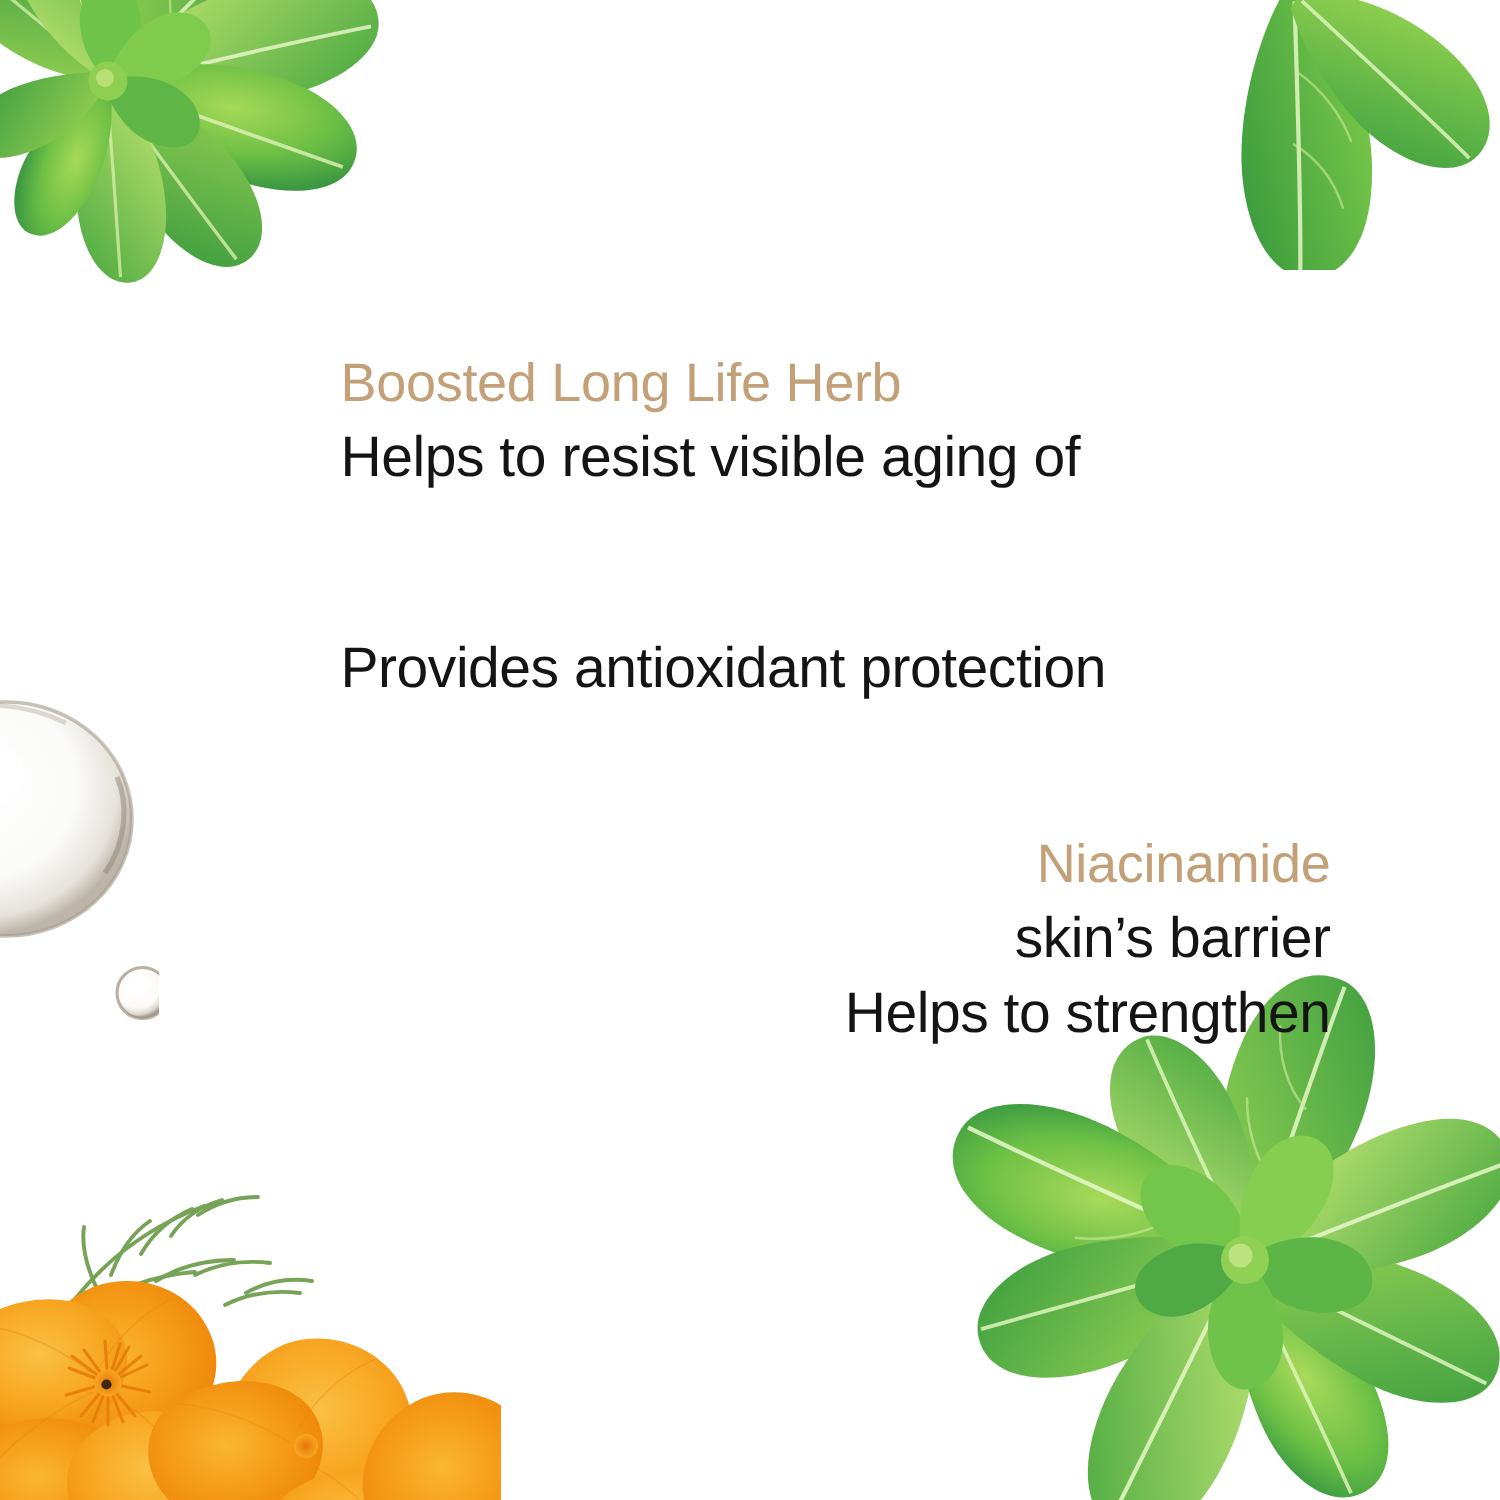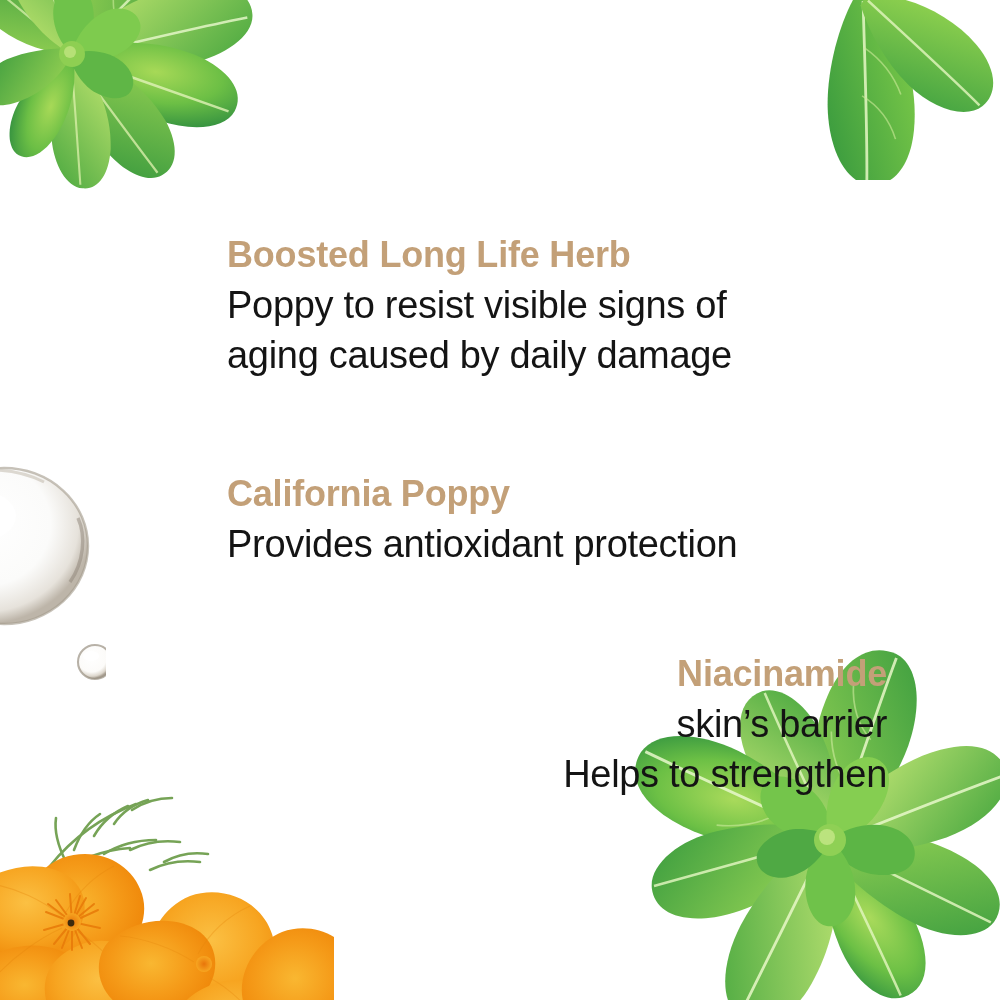--- a/index.html
+++ b/index.html
@@ -32,21 +32,21 @@
     left:227px;
     top:232px;
     width:660px;
   }
   .block { margin-bottom:0; }
   #block-poppy   { margin-top:91px; }
   #block-niacin  { margin-top:82px;text-align:right; }
 
   .heading {
     color:#c3a078;
-    font-weight:700;
+    font-weight:400;
     font-size:36px;
     line-height:46px;
     letter-spacing:-0.2px;
     white-space:nowrap;
   }
   .body-line {
     color:#141414;
     font-weight:400;
     font-size:38px;
     line-height:50px;
@@ -378,27 +378,25 @@
         <ellipse cx="185" cy="204" rx="8" ry="5" fill="#ffffff" opacity="0.9"></ellipse>
       </g>
     </svg>
   </div>
 
   <div id="content">
 
     <div class="block" id="block-herb">
       <div class="heading">Boosted Long Life Herb</div>
       <div class="body-lines">
-        <div class="body-line">Poppy to resist visible signs of</div>
-        <div class="body-line">aging caused by daily damage</div>
+        <div class="body-line">Helps to resist visible aging of</div>
       </div>
     </div>
 
     <div class="block" id="block-poppy">
-      <div class="heading">California Poppy</div>
       <div class="body-lines">
         <div class="body-line">Provides antioxidant protection</div>
       </div>
     </div>
 
     <div class="block" id="block-niacin">
       <div class="heading">Niacinamide</div>
       <div class="body-lines">
         <div class="body-line">skin’s barrier</div>
         <div class="body-line">Helps to strengthen</div>

